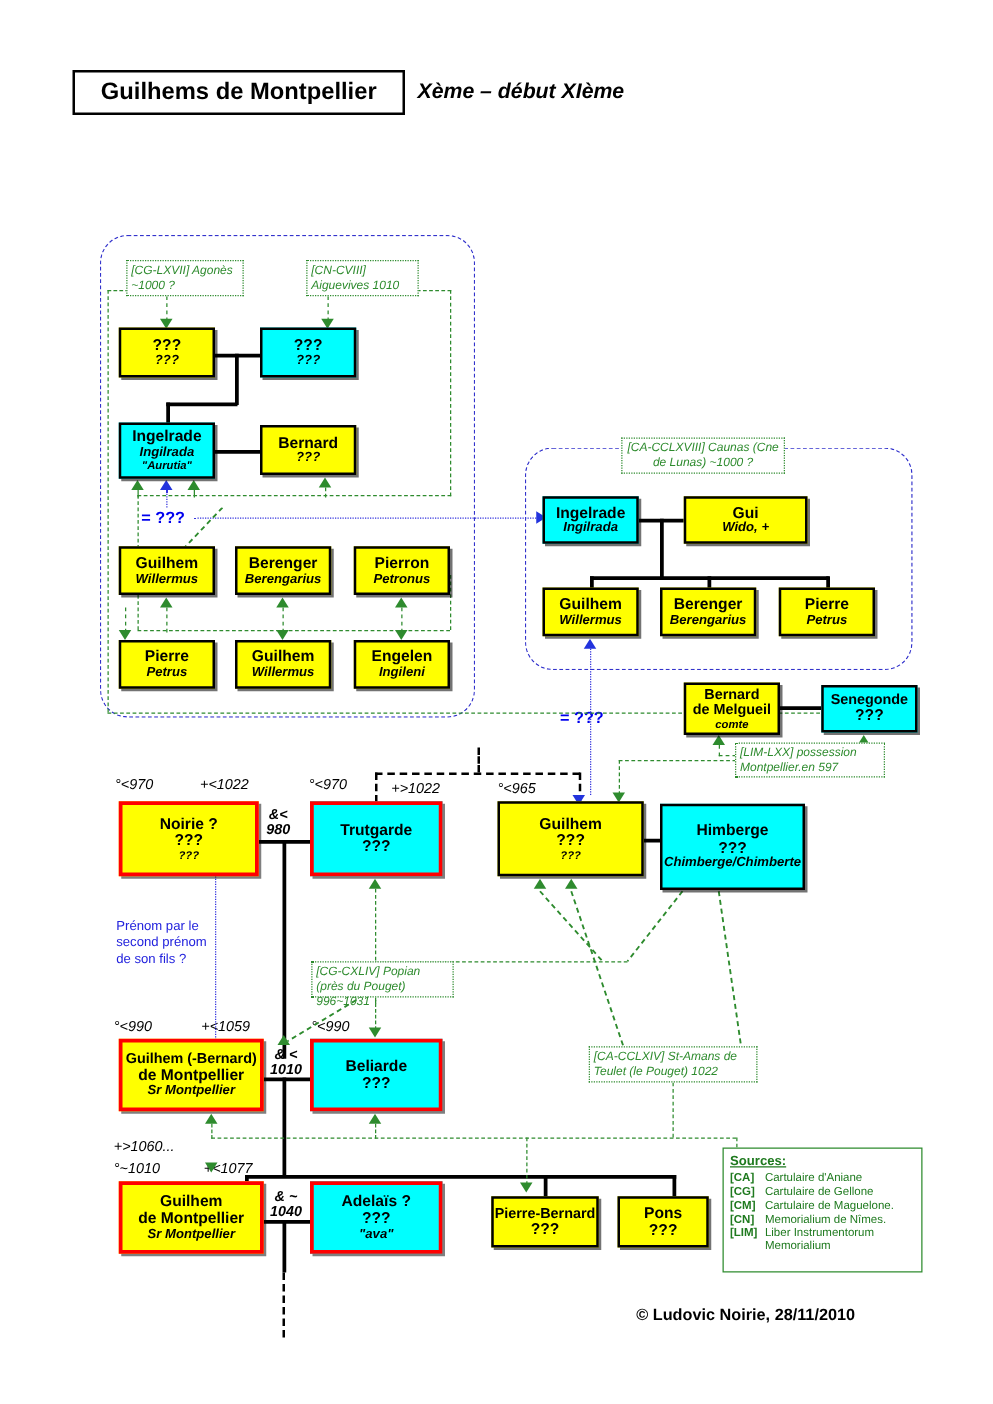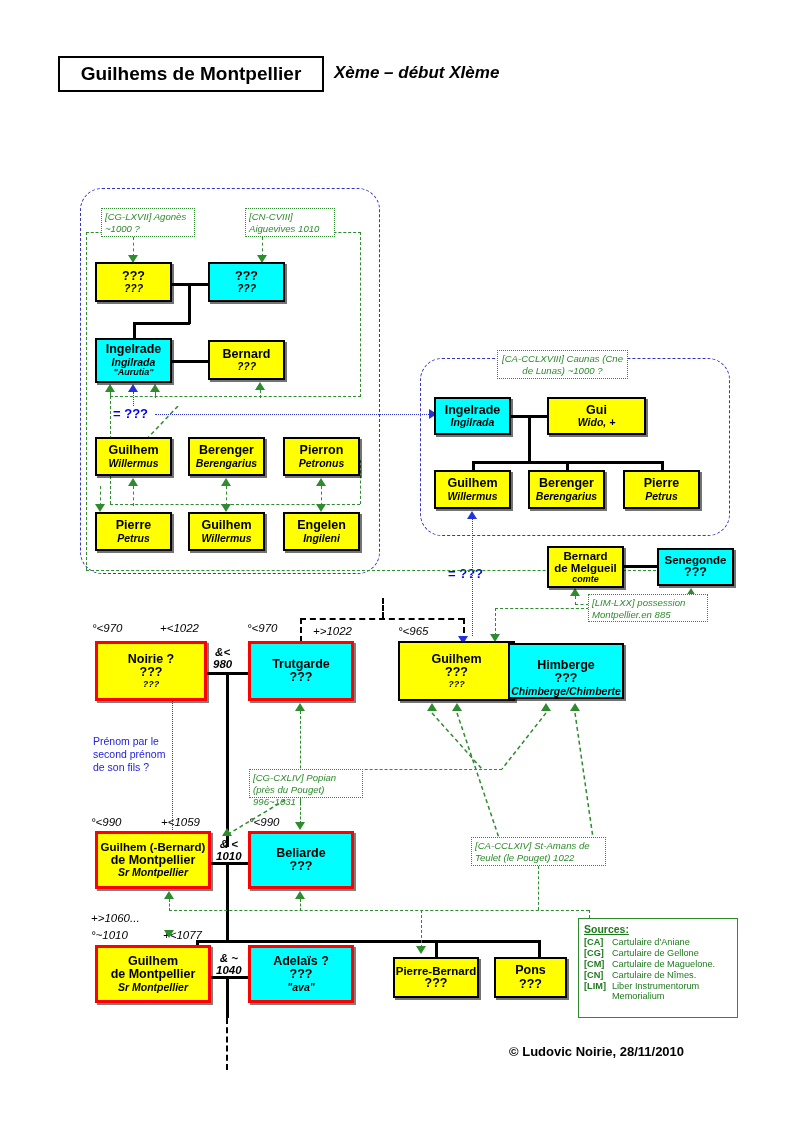--- a/index.html
+++ b/index.html
@@ -395,21 +395,21 @@
     <span class="nm sm" style="white-space:pre-line;">Bernard
 de Melgueil</span>
     <span class="sub2">comte</span>
   </div>
   <div class="pbox cyan" style="left:657px; top:548px; width:77px; height:38px;">
     <span class="nm sm">Senegonde</span>
     <span class="qm">???</span>
   </div>
   <div class="ln h" style="left:624px; top:565px; width:33px;"></div>
 
-  <div class="srcbox" style="left:588px; top:594px; width:120px; height:28px;">[LIM-LXX] possession Montpellier.en 885</div>
+  <div class="srcbox" style="left:588px; top:594px; width:120px; height:28px;">[LIM-LXX] possession Montpellier.en 597</div>
   <div class="arw gup" style="left:570px; top:588px;"></div>
   <div class="gln h" style="left:575px; top:604px; width:14px;"></div>
   <div class="gln v" style="left:575px; top:596px; height:9px;"></div>
   <div class="arw gup" style="left:686px; top:588px;"></div>
   <div class="gln v" style="left:691px; top:596px; height:9px;"></div>
 
   <div class="gln h" style="left:495px; top:608px; width:94px;"></div>
   <div class="gln v" style="left:495px; top:608px; height:28px;"></div>
   <div class="arw gdown" style="left:490px; top:634px;"></div>
 
@@ -439,21 +439,21 @@
   <div class="pbox redb cyan" style="left:248px; top:641px; width:106px; height:60px;">
     <span class="nm">Trutgarde</span>
     <span class="qm">???</span>
   </div>
 
   <div class="pbox" style="left:398px; top:641px; width:117px; height:60px;">
     <span class="nm">Guilhem</span>
     <span class="qm">???</span>
     <span class="sub2">???</span>
   </div>
-  <div class="pbox cyan" style="left:508px; top:643px; width:116px; height:56px;justify-content:flex-end;">
+  <div class="pbox cyan" style="left:528px; top:643px; width:116px; height:69px;">
     <span class="nm">Himberge</span>
     <span class="qm">???</span>
     <span class="sub">Chimberge/Chimberte</span>
   </div>
   <div class="ln h" style="left:515px; top:671px; width:13px;"></div>
 
   <div class="ln v" style="left:226px; top:672px; height:175px;"></div>
   <div class="ln h" style="left:207px; top:672px; width:42px;"></div>
 
   <div class="arw gup" style="left:295px; top:703px;"></div>
@@ -565,21 +565,21 @@
         <tr>
           <td class="k">[CG]</td>
           <td class="v">Cartulaire de Gellone</td>
         </tr>
         <tr>
           <td class="k">[CM]</td>
           <td class="v">Cartulaire de Maguelone.</td>
         </tr>
         <tr>
           <td class="k">[CN]</td>
-          <td class="v">Cartulaire de Nîmes.</td>
+          <td class="v">Memorialium de Nîmes.</td>
         </tr>
         <tr>
           <td class="k">[LIM]</td>
           <td class="v">Liber Instrumentorum Memorialium</td>
         </tr>
       </tbody>
     </table>
   </div>
 
   <div id="copyright">© Ludovic Noirie, 28/11/2010</div>

